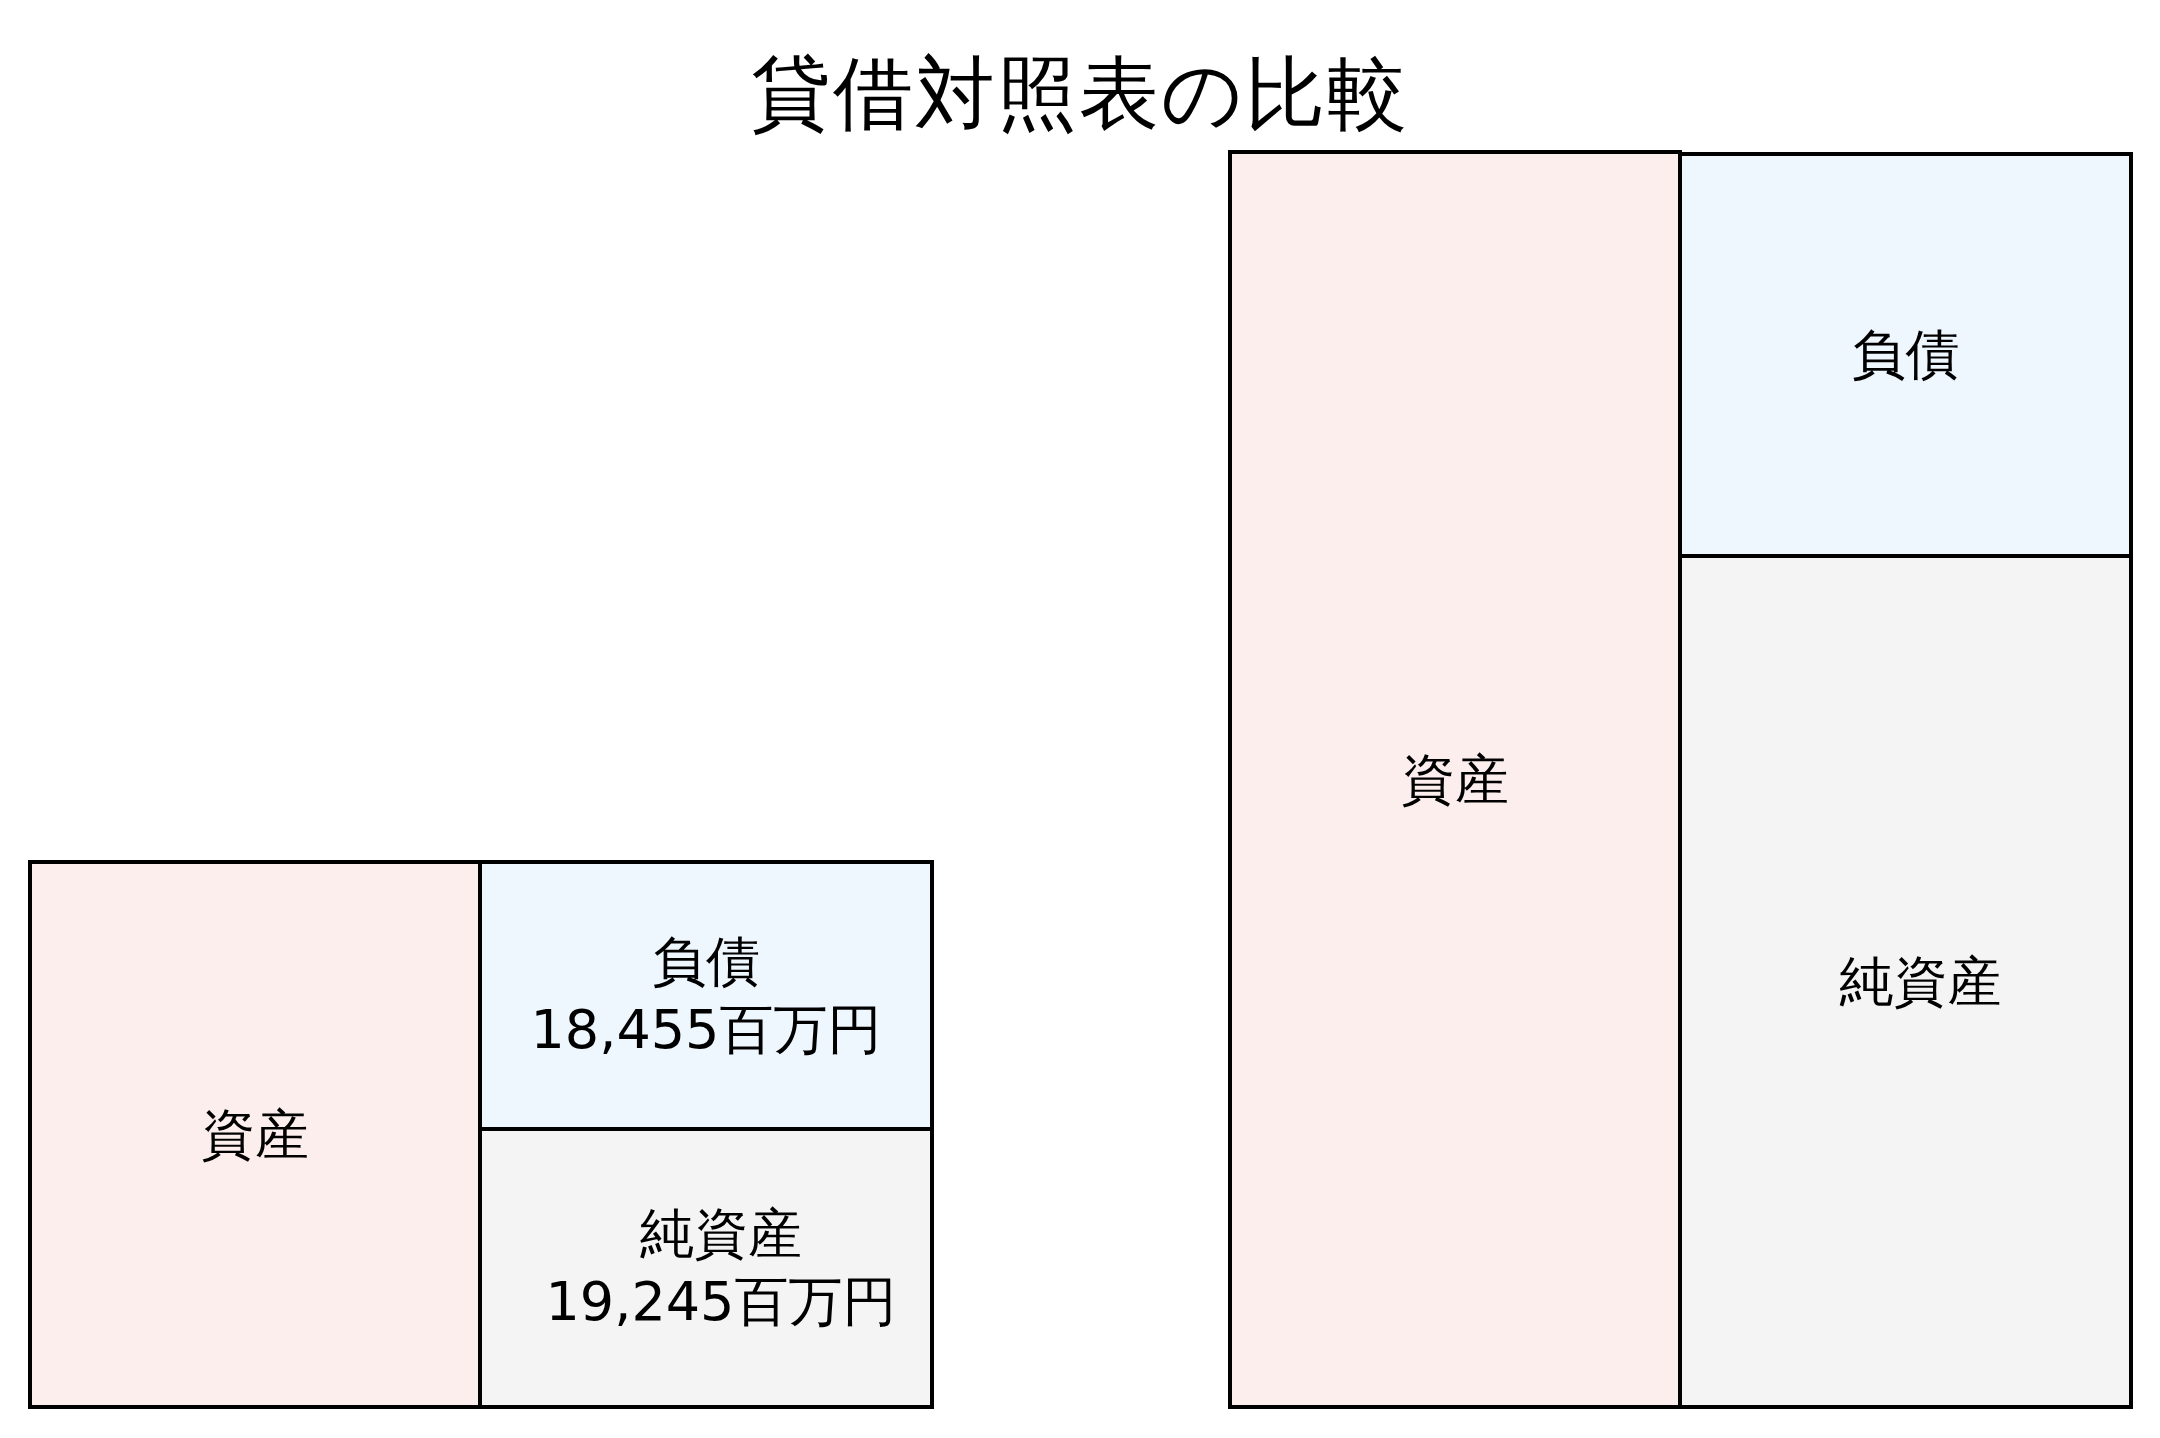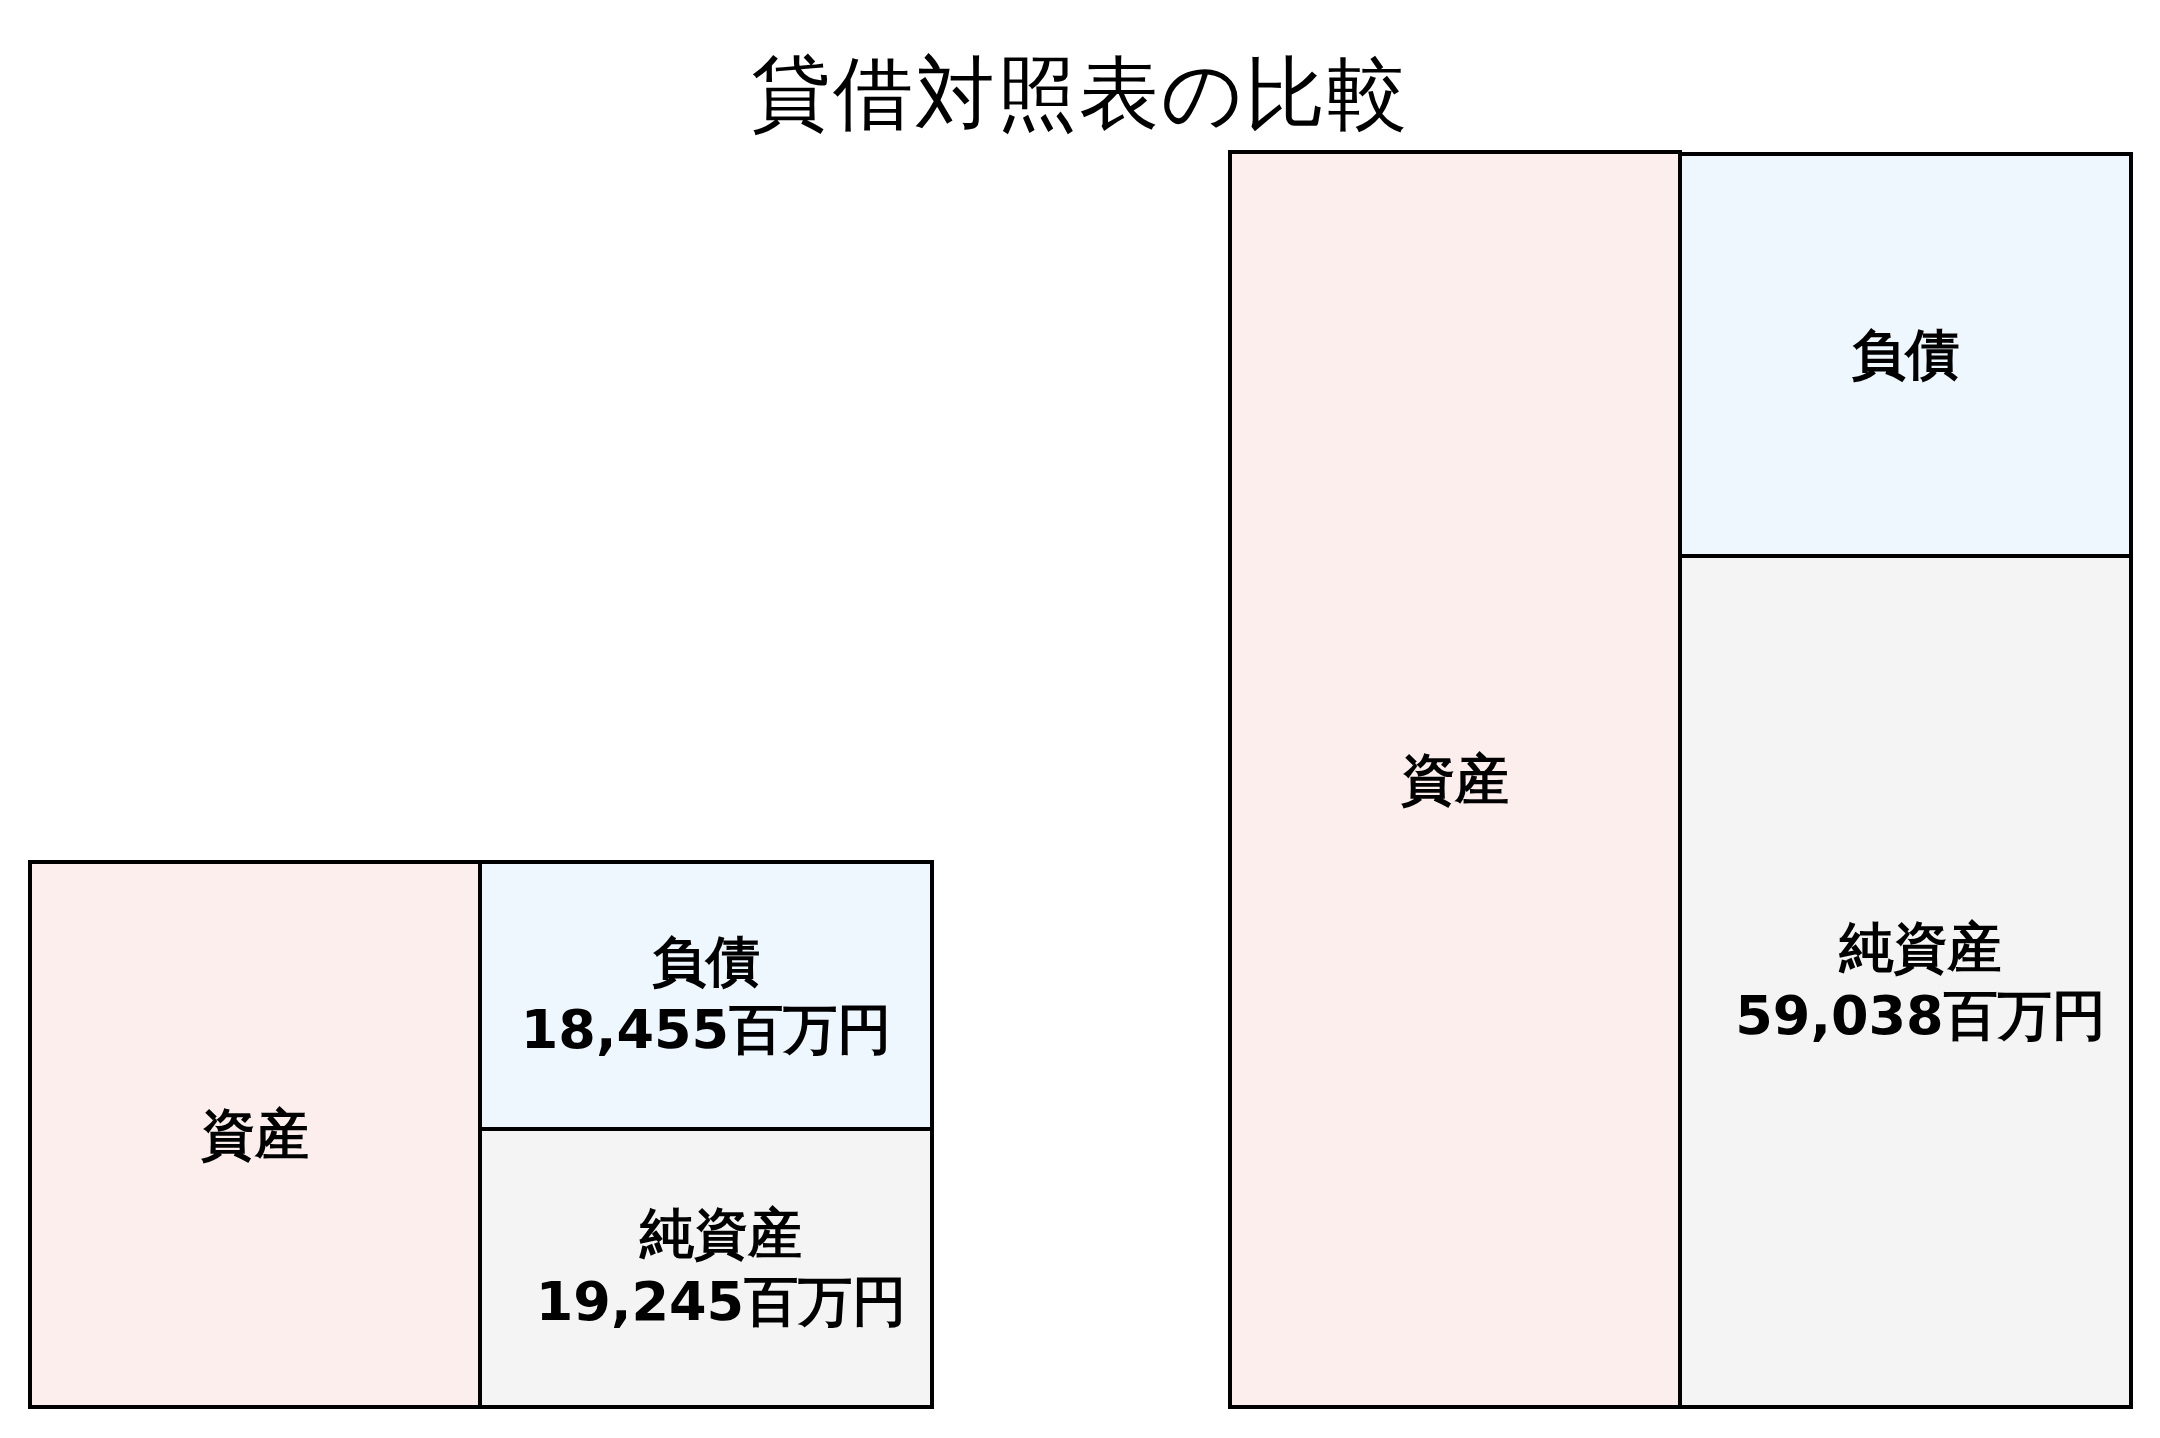--- a/index.html
+++ b/index.html
@@ -4,21 +4,21 @@
 <style>
   html, body { margin:0; padding:0; background:#ffffff; }
   body { width:2160px; height:1438px; position:relative; overflow:hidden;
          font-family: "DejaVu Sans", "Liberation Sans", sans-serif; color:#000; }
   .title { position:absolute; left:0; width:2160px; top:44px; text-align:center;
            font-size:80px; line-height:100px; letter-spacing:2px; }
   .bs { position:absolute; box-sizing:border-box; }
   .cell { position:absolute; box-sizing:border-box; border:4px solid #000;
           display:flex; flex-direction:column; align-items:center; justify-content:center;
           font-size:54px; line-height:68px; text-align:center; }
-  .cell .lbl, .cell .val { white-space:nowrap; display:block;font-weight:bold; }
+  .cell .lbl, .cell .val { white-space:nowrap; display:block; }
   .assets { background:#fdeeee; }
   .liab { background:#eef6fe; }
   .equity { background:#f4f4f4;padding-left:30px; }
 </style>
 </head>
 <body>
 
 <div class="title">貸借対照表の比較</div>
 
 <div class="bs">
@@ -37,15 +37,14 @@
 
 <div class="bs">
   <div class="cell assets" style="left:1228px; top:150px; width:454px; height:1259px;">
     <span class="lbl">資産</span>
   </div>
   <div class="cell liab" style="left:1678px; top:152px; width:455px; height:406px;">
     <span class="lbl">負債</span>
   </div>
   <div class="cell equity" style="left:1678px; top:554px; width:455px; height:855px;">
     <span class="lbl">純資産</span>
-    <span class="val">59,038百万円</span>
   </div>
 </div>
 
 </body></html>

